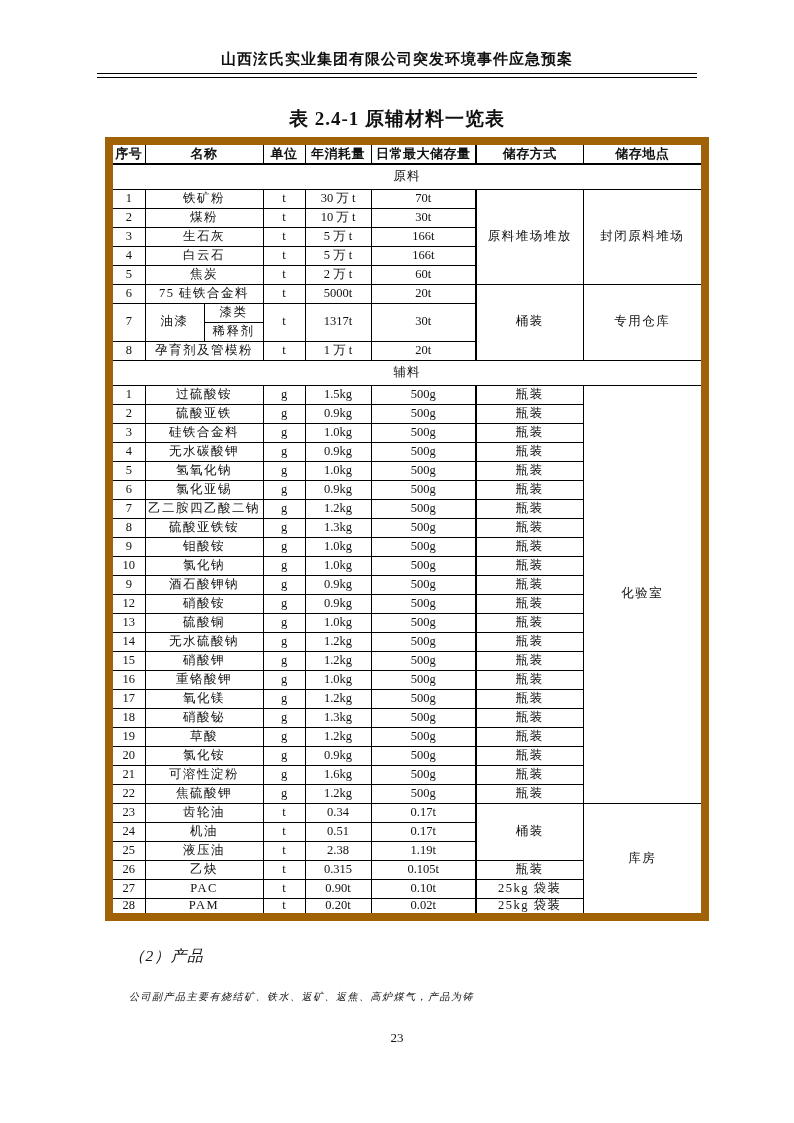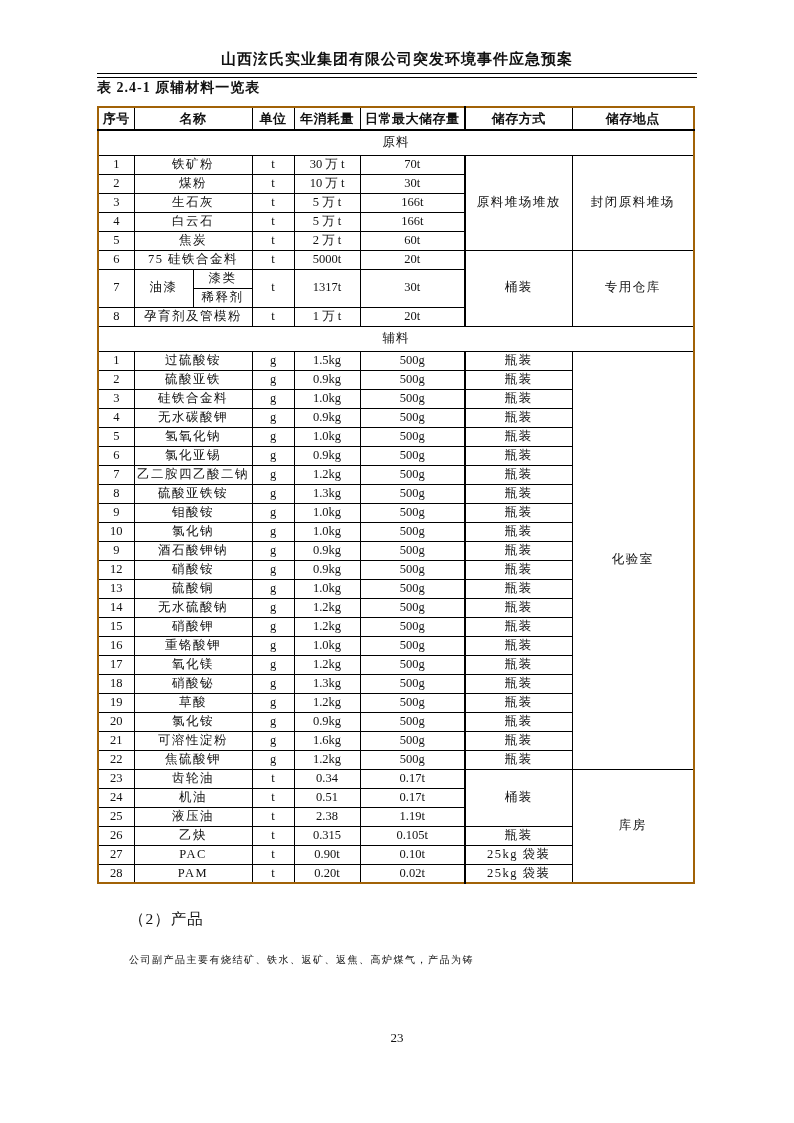--- a/index.html
+++ b/index.html
@@ -28,32 +28,35 @@
     letter-spacing: 1px;
     line-height: 22px;
   }
   .header-rule {
     margin-top: 3px;
     height: 5px;
     border-top: 1.5px solid #000;
     border-bottom: 1.5px solid #000;
   }
   .table-caption {
+    margin-top: 31px;
+    text-align: center;
     font-weight: bold;
-    font-size: 14px;
+    font-size: 19px;
     letter-spacing: 1px;
     line-height: 20px;
   }
   table.materials {
     margin-top: 8px;
     width: 596px;
     table-layout: fixed;
     border-collapse: collapse;
-    border: 2px solid #a16207;
+    border: 8px solid #a16207;
     font-size: 12.5px;
+    margin-left: 8px;
   }
   table.materials th, table.materials td {
     border: 1px solid #000;
     text-align: center;
     vertical-align: middle;
     height: 19px;
     line-height: 1.05;
     padding: 0 1px;
     overflow: hidden;
   }
@@ -66,21 +69,21 @@
   }
   table.materials tr.section td {
     height: 25px;
     letter-spacing: 1px;
   }
   table.materials td.name,
   table.materials td.cjk {
     letter-spacing: 1.5px;
   }
   table.materials .thickL { border-left: 2px solid #000; }
-  .body-text { width: 620px; margin: 1px auto; }
+  .body-text { width: 620px; margin: 1px auto; font-style: italic; }
   .item-heading {
     margin-top: 24px;
     padding-left: 32px;
     font-size: 15.5px;
     letter-spacing: 1px;
     line-height: 22px;
   }
   .paragraph {
     margin-top: 19px;
     padding-left: 32px;

